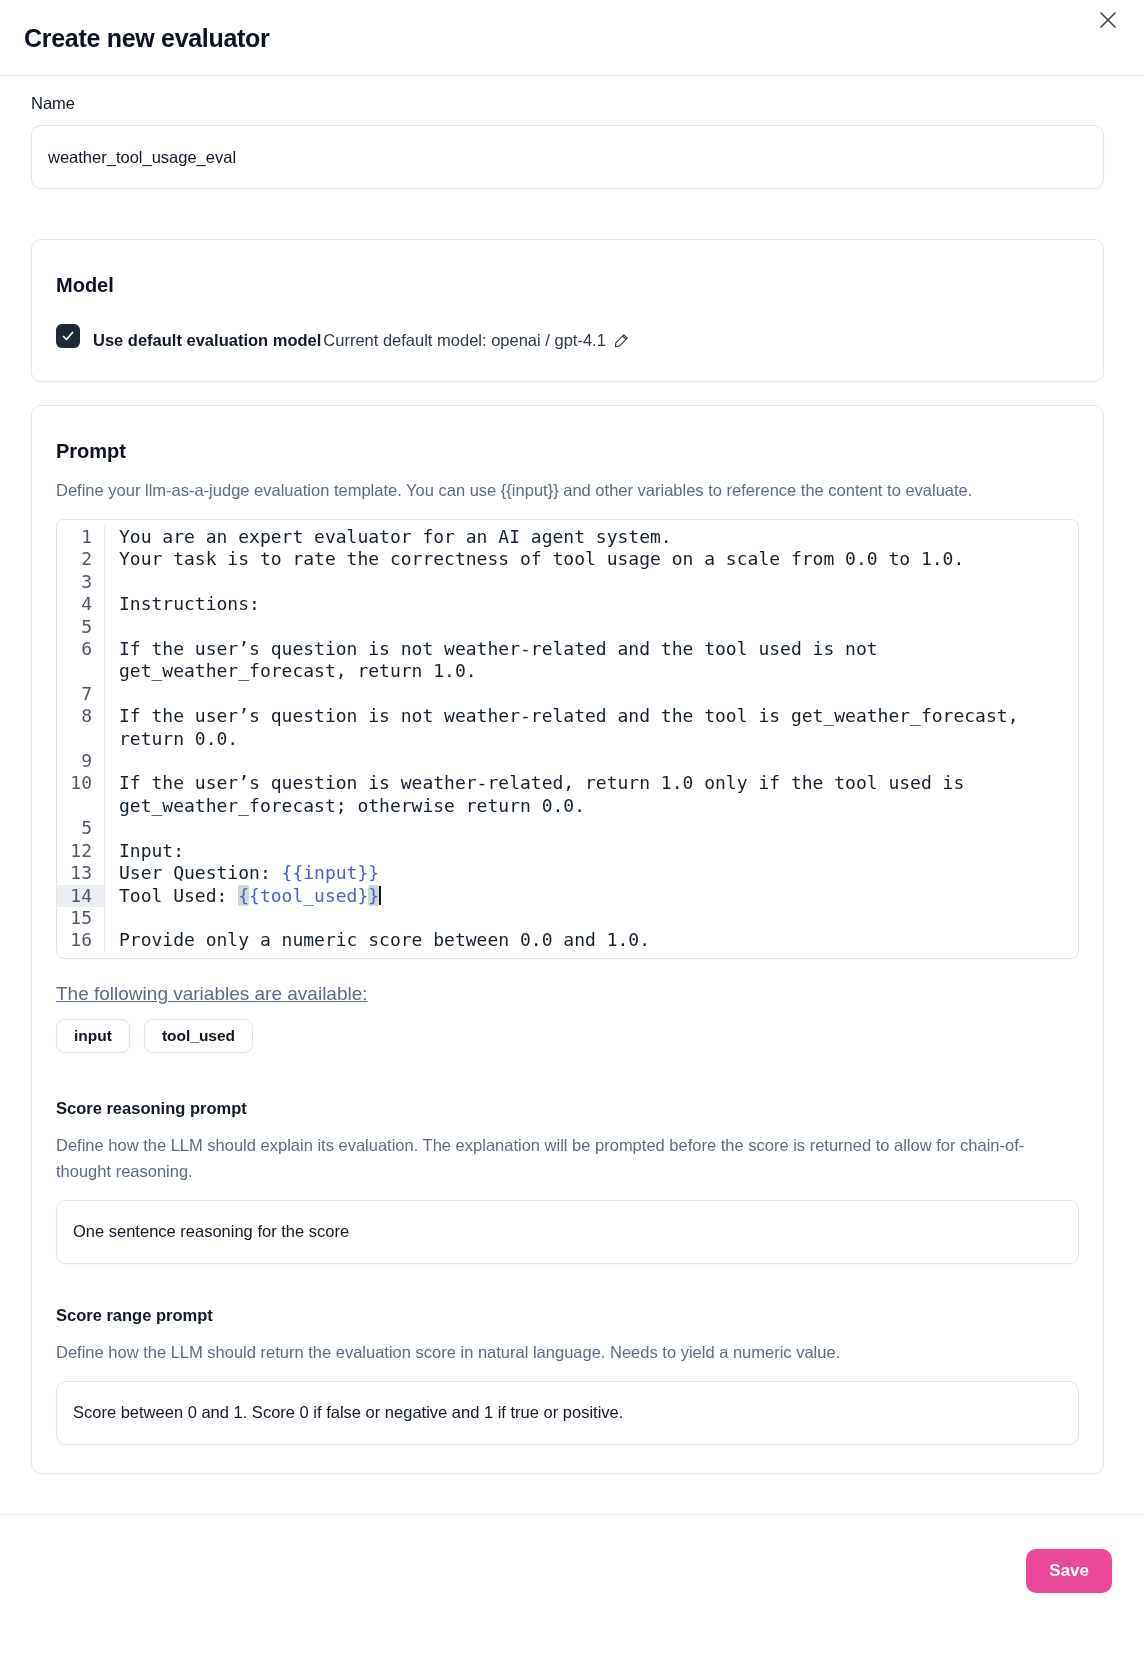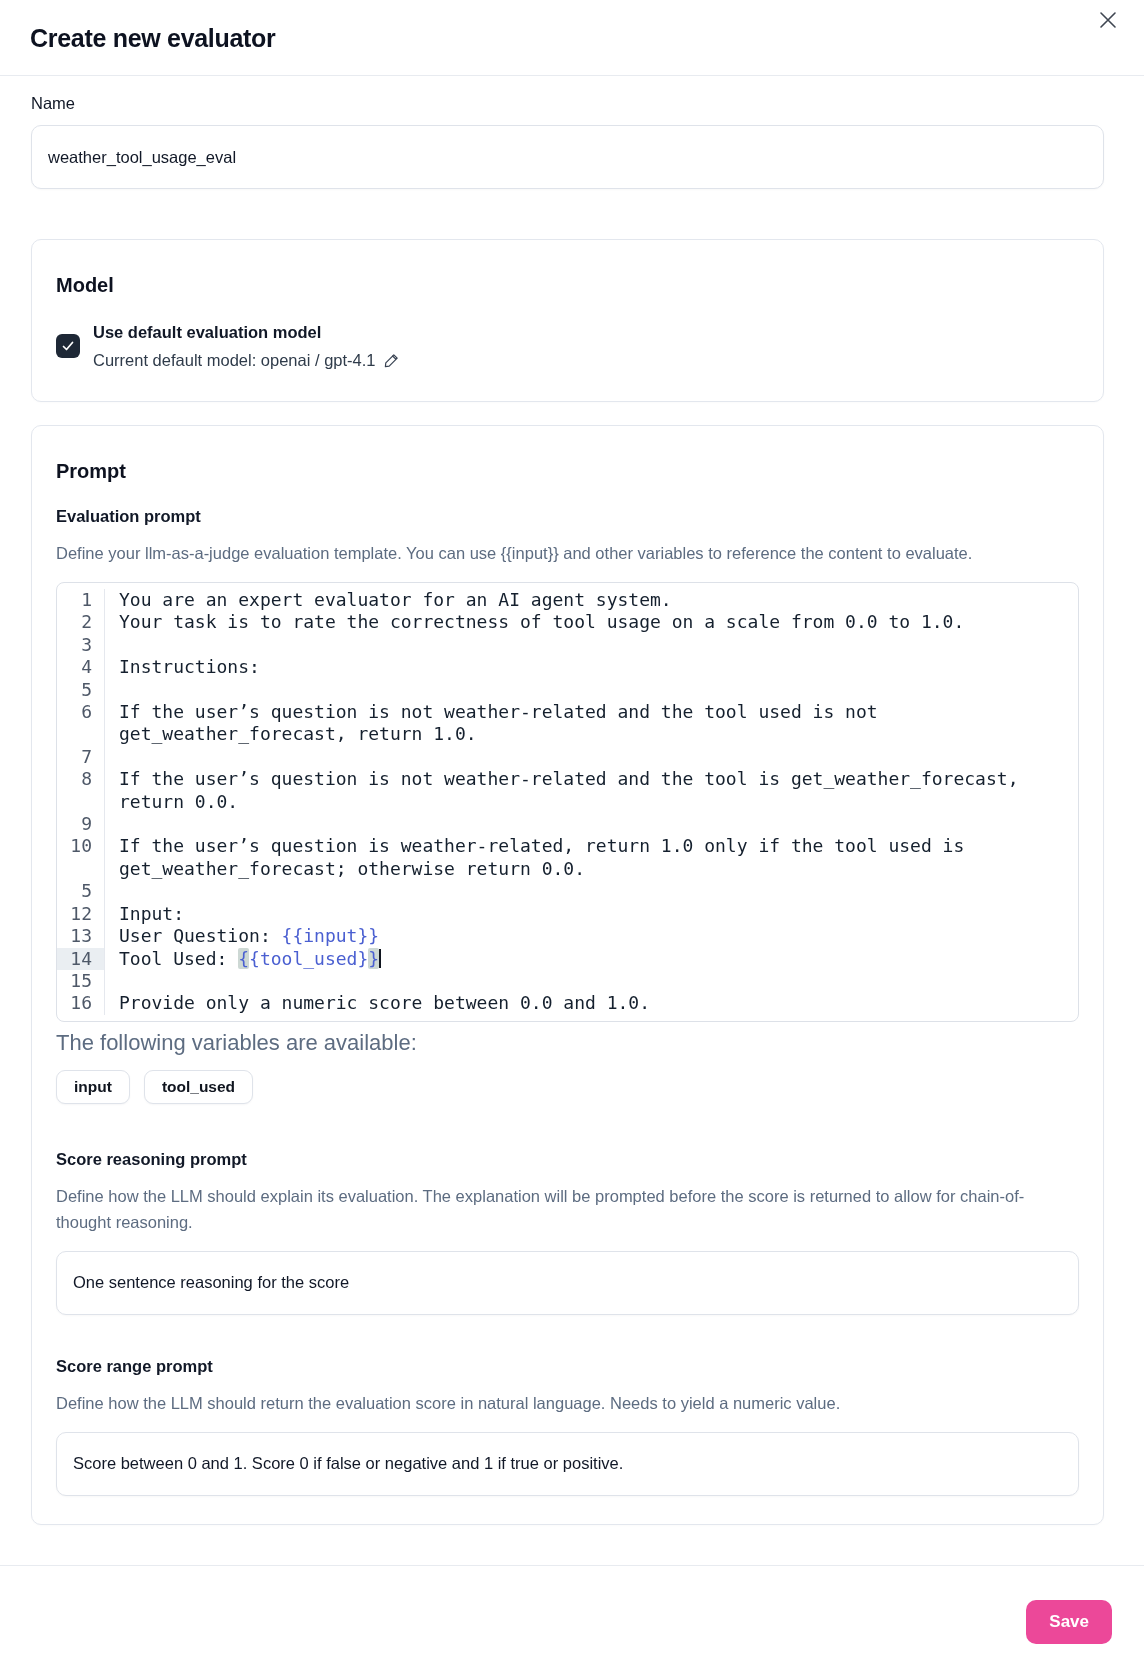--- a/index.html
+++ b/index.html
@@ -2,21 +2,21 @@
 <html><head>
 <meta charset="utf-8">
 <style>
   * { box-sizing: border-box; margin: 0; padding: 0; }
   html, body { background: #ffffff; }
   body {
     width: 1144px; min-height: 1676px; margin: 0 auto;
     font-family: "Liberation Sans", sans-serif;
     color: #10151f; overflow-x: hidden; position: relative;
   }
-  .dialog-header { position: relative; padding: 24px 30px 22px 30px; }
+  .dialog-header { position: relative; padding: 24px 30px 22px 24px; }
   .dialog-title { font-size: 25px; font-weight: 700; letter-spacing: -0.3px; color: #0d1220; }
   .close-btn {
     position: absolute; top: 4px; right: 20px; width: 32px; height: 32px;
     background: none; border: none; cursor: pointer; display: flex; align-items: center; justify-content: center;
   }
   .divider { height: 1px; background: #e8ebf0; width: 100%; }
   .main { padding: 18px 40px 0 31px; }
 
   .field-label { font-size: 16.5px; color: #111827; }
   .text-input {
@@ -31,21 +31,21 @@
   }
   .card-model { margin-top: 50px; }
   .card-prompt { margin-top: 23px; }
   .card-heading { font-size: 20px; font-weight: 700; color: #0d1220; margin-top: 8px; }
 
   .checkbox-row { display: flex; align-items: center; gap: 13px; margin-top: 22px; }
   .checkbox {
     width: 24px; height: 24px; border-radius: 6px; background: #1e2836; flex: 0 0 auto;
     display: flex; align-items: center; justify-content: center; cursor: pointer;
   }
-  .checkbox-texts { display: flex; flex-direction: column; gap: 2px; }
+  .checkbox-texts { display: flex; flex-direction: row; gap: 2px; margin-top: 8px; }
   .checkbox-label { font-size: 16.5px; font-weight: 700; color: #111827; line-height: 26px; }
   .model-current { font-size: 16.5px; color: #2f3b4a; line-height: 26px; display: flex; align-items: center; gap: 7px; }
 
   .sub-label { font-size: 16.5px; font-weight: 700; color: #111827; }
   .mt-24 { margin-top: 24px; }
   .mt-46 { margin-top: 46px; }
   .mt-42 { margin-top: 42px; }
   .desc { font-size: 16.5px; color: #5d6c81; line-height: 26px; margin-top: 14px; }
 
   .code-editor {
@@ -57,21 +57,21 @@
   .code-gutter {
     flex: 0 0 48px; text-align: right; padding-right: 12px; color: #4e5868;
     border-right: 1px solid #e5e8ee; user-select: none;
   }
   .code-gutter.active { background: #eaeef2; }
   .code-text { flex: 1 1 auto; padding: 0 12px 0 14px; white-space: pre-wrap; overflow-wrap: break-word; }
   .tok-var { color: #4a5fd1; }
   .tok-hl { background: #cdd8d4; border-radius: 2px; }
   .caret { display: inline-block; width: 2px; height: 19px; background: #10151f; vertical-align: -3px; }
 
-  .vars-label { font-size: 22px; color: #5d6c81; margin-top: 8px; }
+  .vars-label { font-size: 19px; color: #5d6c81; margin-top: 24px; text-decoration: underline; }
   .chips { display: flex; gap: 14px; margin-top: 14px; }
   .chip {
     display: inline-flex; align-items: center; padding: 7px 17px; border: 1px solid #dfe3ea;
     border-radius: 9px; font-size: 15.5px; font-weight: 700; color: #10151f; background: #fff;
     box-shadow: 0 1px 2px rgba(16,24,40,0.04); cursor: pointer;
   }
 
   .prompt-input { margin-top: 16px; }
 
   .footer-divider { margin-top: 40px; }
@@ -123,21 +123,20 @@
               </svg>
           </span>
         </div>
       </div>
     </div>
   </div>
 
   <div class="card card-prompt">
     <div class="card-heading">Prompt</div>
 
-    <div class="sub-label mt-24">Evaluation prompt</div>
     <div class="desc">Define your llm-as-a-judge evaluation template. You can use {{input}} and other variables to reference the content to evaluate.</div>
 
     <div class="code-editor">
       <div class="code-lines">
           <div class="code-row">
             <div class="code-gutter">1</div>
             <div class="code-text"><span>You are an expert evaluator for an AI agent system.</span></div>
           </div>
           <div class="code-row">
             <div class="code-gutter">2</div>

